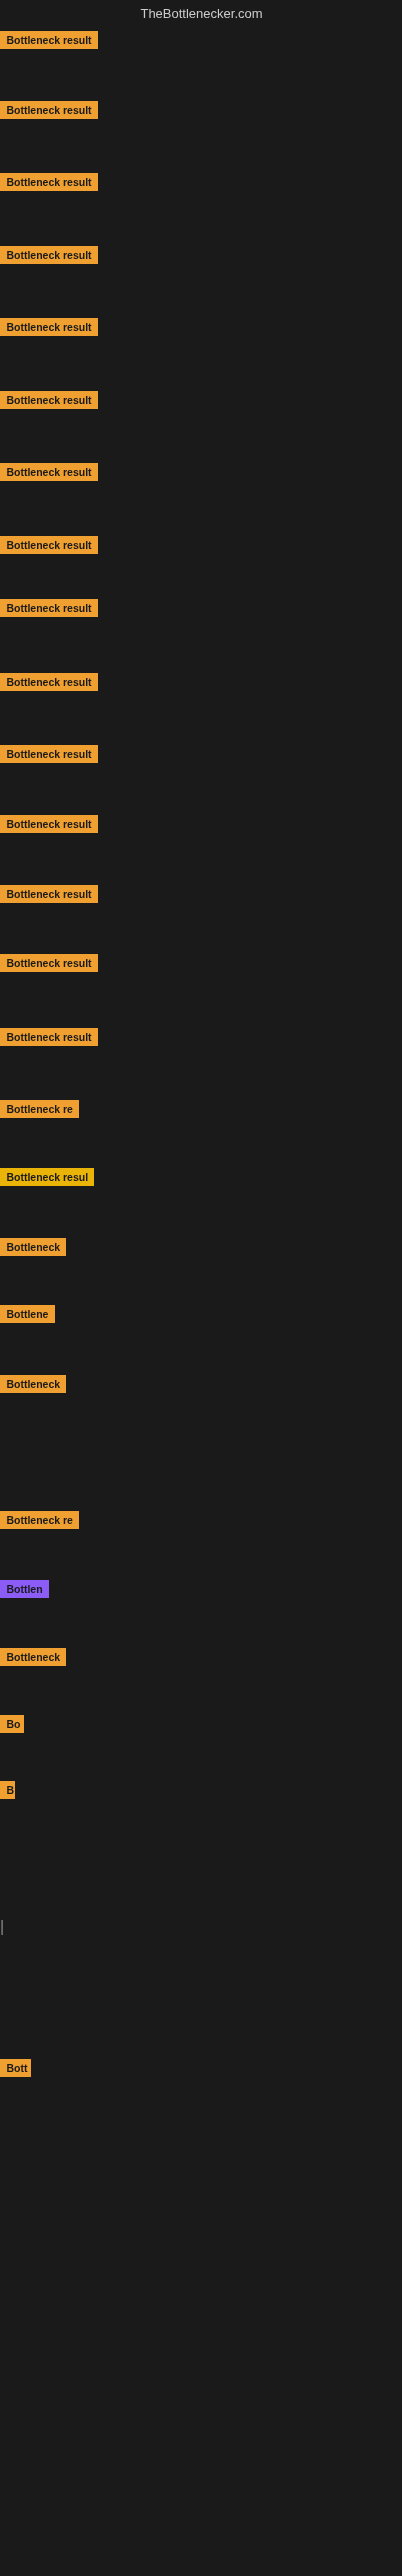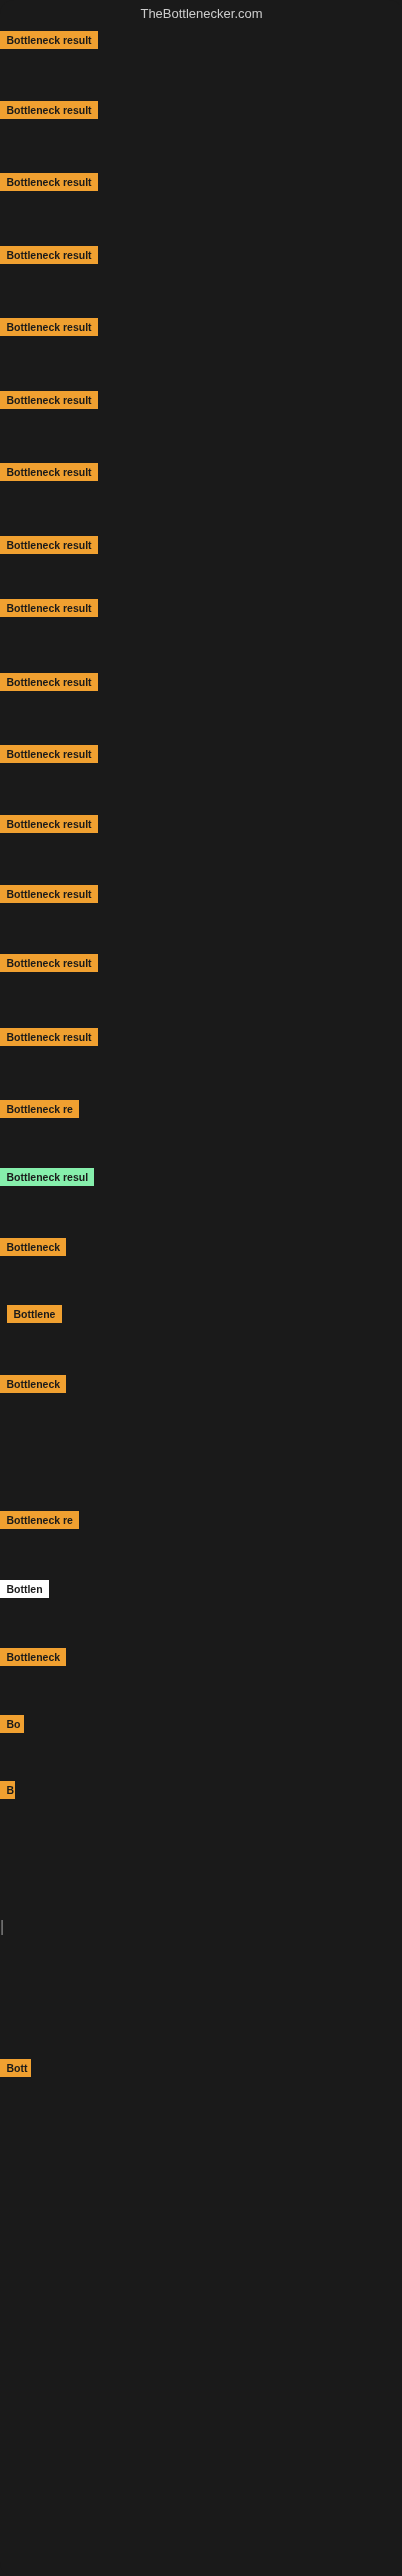--- a/index.html
+++ b/index.html
@@ -37,26 +37,26 @@
       <div style="position: absolute; top: 432px; left: 0px; width: 100%; height: 64px;"><span style="background-color: rgb(240, 160, 48); color: rgb(26, 26, 26); font-size: 10.5px; font-weight: bold; padding: 3.2px 6.4px; display: inline-block; white-space: nowrap; overflow: hidden; max-width: 117px;">Bottleneck result</span></div>
       <div style="position: absolute; top: 505px; left: 0px; width: 100%; height: 64px;"><span style="background-color: rgb(240, 160, 48); color: rgb(26, 26, 26); font-size: 10.5px; font-weight: bold; padding: 3.2px 6.4px; display: inline-block; white-space: nowrap; overflow: hidden; max-width: 117px;">Bottleneck result</span></div>
       <div style="position: absolute; top: 568px; left: 0px; width: 100%; height: 64px;"><span style="background-color: rgb(240, 160, 48); color: rgb(26, 26, 26); font-size: 10.5px; font-weight: bold; padding: 3.2px 6.4px; display: inline-block; white-space: nowrap; overflow: hidden; max-width: 154px;">Bottleneck result</span></div>
       <div style="position: absolute; top: 642px; left: 0px; width: 100%; height: 64px;"><span style="background-color: rgb(240, 160, 48); color: rgb(26, 26, 26); font-size: 10.5px; font-weight: bold; padding: 3.2px 6.4px; display: inline-block; white-space: nowrap; overflow: hidden; max-width: 151px;">Bottleneck result</span></div>
       <div style="position: absolute; top: 714px; left: 0px; width: 100%; height: 64px;"><span style="background-color: rgb(240, 160, 48); color: rgb(26, 26, 26); font-size: 10.5px; font-weight: bold; padding: 3.2px 6.4px; display: inline-block; white-space: nowrap; overflow: hidden; max-width: 137px;">Bottleneck result</span></div>
       <div style="position: absolute; top: 784px; left: 0px; width: 100%; height: 64px;"><span style="background-color: rgb(240, 160, 48); color: rgb(26, 26, 26); font-size: 10.5px; font-weight: bold; padding: 3.2px 6.4px; display: inline-block; white-space: nowrap; overflow: hidden; max-width: 133px;">Bottleneck result</span></div>
       <div style="position: absolute; top: 854px; left: 0px; width: 100%; height: 64px;"><span style="background-color: rgb(240, 160, 48); color: rgb(26, 26, 26); font-size: 10.5px; font-weight: bold; padding: 3.2px 6.4px; display: inline-block; white-space: nowrap; overflow: hidden; max-width: 129px;">Bottleneck result</span></div>
       <div style="position: absolute; top: 923px; left: 0px; width: 100%; height: 64px;"><span style="background-color: rgb(240, 160, 48); color: rgb(26, 26, 26); font-size: 10.5px; font-weight: bold; padding: 3.2px 6.4px; display: inline-block; white-space: nowrap; overflow: hidden; max-width: 125px;">Bottleneck result</span></div>
       <div style="position: absolute; top: 997px; left: 0px; width: 100%; height: 64px;"><span style="background-color: rgb(240, 160, 48); color: rgb(26, 26, 26); font-size: 10.5px; font-weight: bold; padding: 3.2px 6.4px; display: inline-block; white-space: nowrap; overflow: hidden; max-width: 120px;">Bottleneck result</span></div>
       <div style="position: absolute; top: 1069px; left: 0px; width: 100%; height: 64px;"><span style="background-color: rgb(240, 160, 48); color: rgb(26, 26, 26); font-size: 10.5px; font-weight: bold; padding: 3.2px 6.4px; display: inline-block; white-space: nowrap; overflow: hidden; max-width: 89px;">Bottleneck re</span></div>
-      <div style="position: absolute; top: 1137px; left: 0px; width: 100%; height: 64px;"><span style="background-color: #86efac; color: rgb(26, 26, 26); font-size: 10.5px; font-weight: bold; padding: 3.2px 6.4px; display: inline-block; white-space: nowrap; overflow: hidden; max-width: 97px;">Bottleneck resul</span></div>
+      <div style="position: absolute; top: 1137px; left: 0px; width: 100%; height: 64px;"><span style="background-color: #eab308; color: rgb(26, 26, 26); font-size: 10.5px; font-weight: bold; padding: 3.2px 6.4px; display: inline-block; white-space: nowrap; overflow: hidden; max-width: 97px;">Bottleneck resul</span></div>
       <div style="position: absolute; top: 1207px; left: 0px; width: 100%; height: 64px;"><span style="background-color: rgb(240, 160, 48); color: rgb(26, 26, 26); font-size: 10.5px; font-weight: bold; padding: 3.2px 6.4px; display: inline-block; white-space: nowrap; overflow: hidden; max-width: 72px;">Bottleneck</span></div>
-      <div style="position: absolute; top: 1274px; left: 0px; width: 100%; height: 64px; padding-left: 7px;"><span style="background-color: rgb(240, 160, 48); color: rgb(26, 26, 26); font-size: 10.5px; font-weight: bold; padding: 3.2px 6.4px; display: inline-block; white-space: nowrap; overflow: hidden; max-width: 60px;">Bottlene</span></div>
+      <div style="position: absolute; top: 1274px; left: 0px; width: 100%; height: 64px;"><span style="background-color: rgb(240, 160, 48); color: rgb(26, 26, 26); font-size: 10.5px; font-weight: bold; padding: 3.2px 6.4px; display: inline-block; white-space: nowrap; overflow: hidden; max-width: 60px;">Bottlene</span></div>
       <div style="position: absolute; top: 1344px; left: 0px; width: 100%; height: 64px;"><span style="background-color: rgb(240, 160, 48); color: rgb(26, 26, 26); font-size: 10.5px; font-weight: bold; padding: 3.2px 6.4px; display: inline-block; white-space: nowrap; overflow: hidden; max-width: 72px;">Bottleneck</span></div>
       <div style="position: absolute; top: 1480px; left: 0px; width: 100%; height: 64px;"><span style="background-color: rgb(240, 160, 48); color: rgb(26, 26, 26); font-size: 10.5px; font-weight: bold; padding: 3.2px 6.4px; display: inline-block; white-space: nowrap; overflow: hidden; max-width: 89px;">Bottleneck re</span></div>
-      <div style="position: absolute; top: 1549px; left: 0px; width: 100%; height: 64px;"><span style="background-color: #ffffff; color: rgb(26, 26, 26); font-size: 10.5px; font-weight: bold; padding: 3.2px 6.4px; display: inline-block; white-space: nowrap; overflow: hidden; max-width: 55px;">Bottlen</span></div>
+      <div style="position: absolute; top: 1549px; left: 0px; width: 100%; height: 64px;"><span style="background-color: #8b5cf6; color: rgb(26, 26, 26); font-size: 10.5px; font-weight: bold; padding: 3.2px 6.4px; display: inline-block; white-space: nowrap; overflow: hidden; max-width: 55px;">Bottlen</span></div>
       <div style="position: absolute; top: 1617px; left: 0px; width: 100%; height: 64px;"><span style="background-color: rgb(240, 160, 48); color: rgb(26, 26, 26); font-size: 10.5px; font-weight: bold; padding: 3.2px 6.4px; display: inline-block; white-space: nowrap; overflow: hidden; max-width: 72px;">Bottleneck</span></div>
       <div style="position: absolute; top: 1684px; left: 0px; width: 100%; height: 64px; text-decoration: underline;"><span style="background-color: rgb(240, 160, 48); color: rgb(26, 26, 26); font-size: 10.5px; font-weight: bold; padding: 3.2px 6.4px; display: inline-block; white-space: nowrap; overflow: hidden; max-width: 24px;">Bo</span></div>
       <div style="position: absolute; top: 1750px; left: 0px; width: 100%; height: 64px;"><span style="background-color: rgb(240, 160, 48); color: rgb(26, 26, 26); font-size: 10.5px; font-weight: bold; padding: 3.2px 6.4px; display: inline-block; white-space: nowrap; overflow: hidden; max-width: 14.5px;">B</span></div>
       <div style="position: absolute; top: 1818px; left: 0px; width: 100%; height: 64px;"></div>
       <div style="position: absolute; top: 1887px; left: 0px; width: 100%; height: 64px;"><span style="color: rgb(136, 136, 136); font-size: 16px;">|</span></div>
       <div style="position: absolute; top: 1959px; left: 0px; width: 100%; height: 64px;"></div>
       <div style="position: absolute; top: 2028px; left: 0px; width: 100%; height: 64px;"><span style="background-color: rgb(240, 160, 48); color: rgb(26, 26, 26); font-size: 10.5px; font-weight: bold; padding: 3.2px 6.4px; display: inline-block; white-space: nowrap; overflow: hidden; max-width: 31px;">Bott</span></div>
       <div style="position: absolute; top: 2100px; left: 0px; width: 100%; height: 64px;"></div>
       <div style="position: absolute; top: 2173px; left: 0px; width: 100%; height: 64px;"></div>
       <div style="position: absolute; top: 2245px; left: 0px; width: 100%; height: 64px;"></div>

